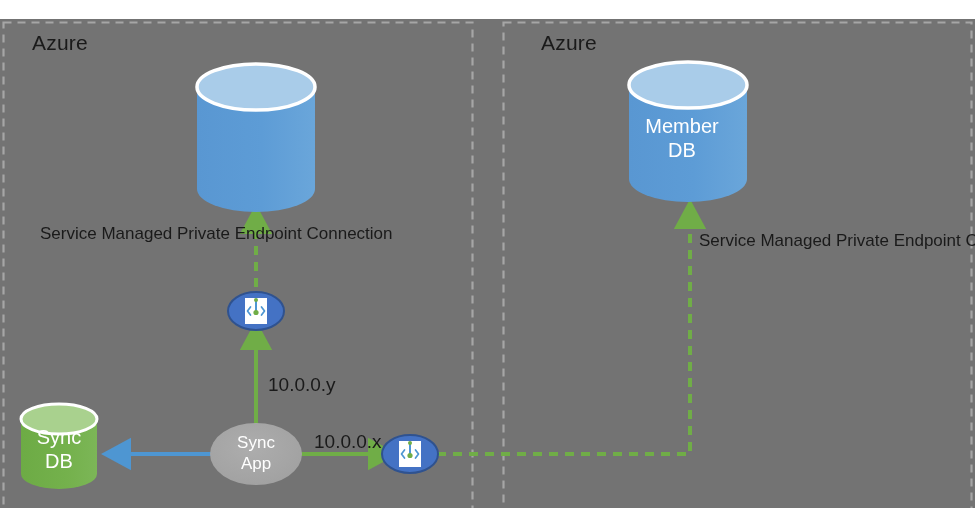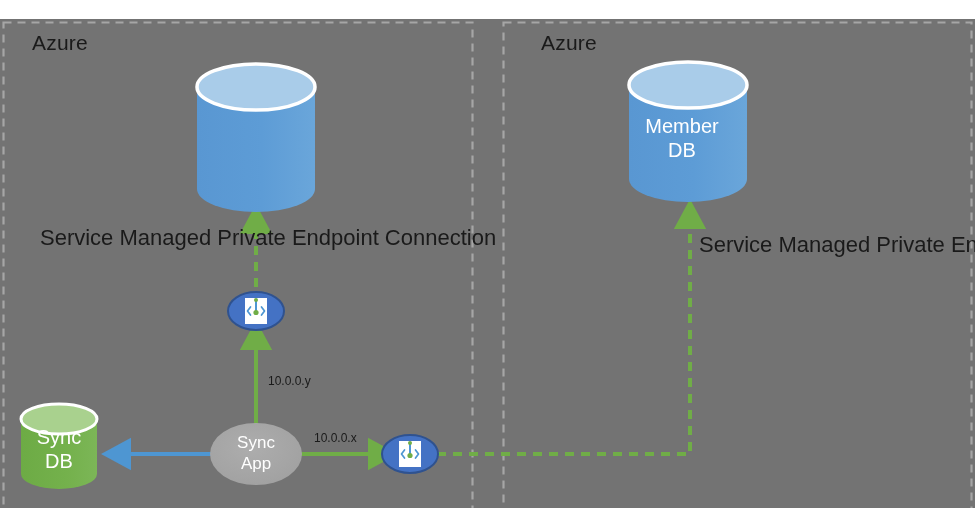--- a/index.html
+++ b/index.html
@@ -30,34 +30,34 @@
     position: absolute;
     font-family: "Liberation Sans", sans-serif;
     font-size: 21px;
     color: #1a1a1a;
     white-space: nowrap;
     letter-spacing: 0.2px;
   }
   .note {
     position: absolute;
     font-family: "Liberation Sans", sans-serif;
-    font-size: 22px;
+    font-size: 17px;
     color: #1a1a1a;
     line-height: 1.45;
     white-space: nowrap;
   }
   .note.bold {
     font-weight: bold;
     font-size: 17px;
     line-height: 1.42;
   }
   .ip-label {
     position: absolute;
     font-family: "Liberation Sans", sans-serif;
-    font-size: 12px;
+    font-size: 19px;
     color: #1a1a1a;
     white-space: nowrap;
   }
   .shape-label {
     position: absolute;
     font-family: "Liberation Sans", sans-serif;
     color: #ffffff;
     text-align: center;
     line-height: 1.22;
     white-space: pre-line;

